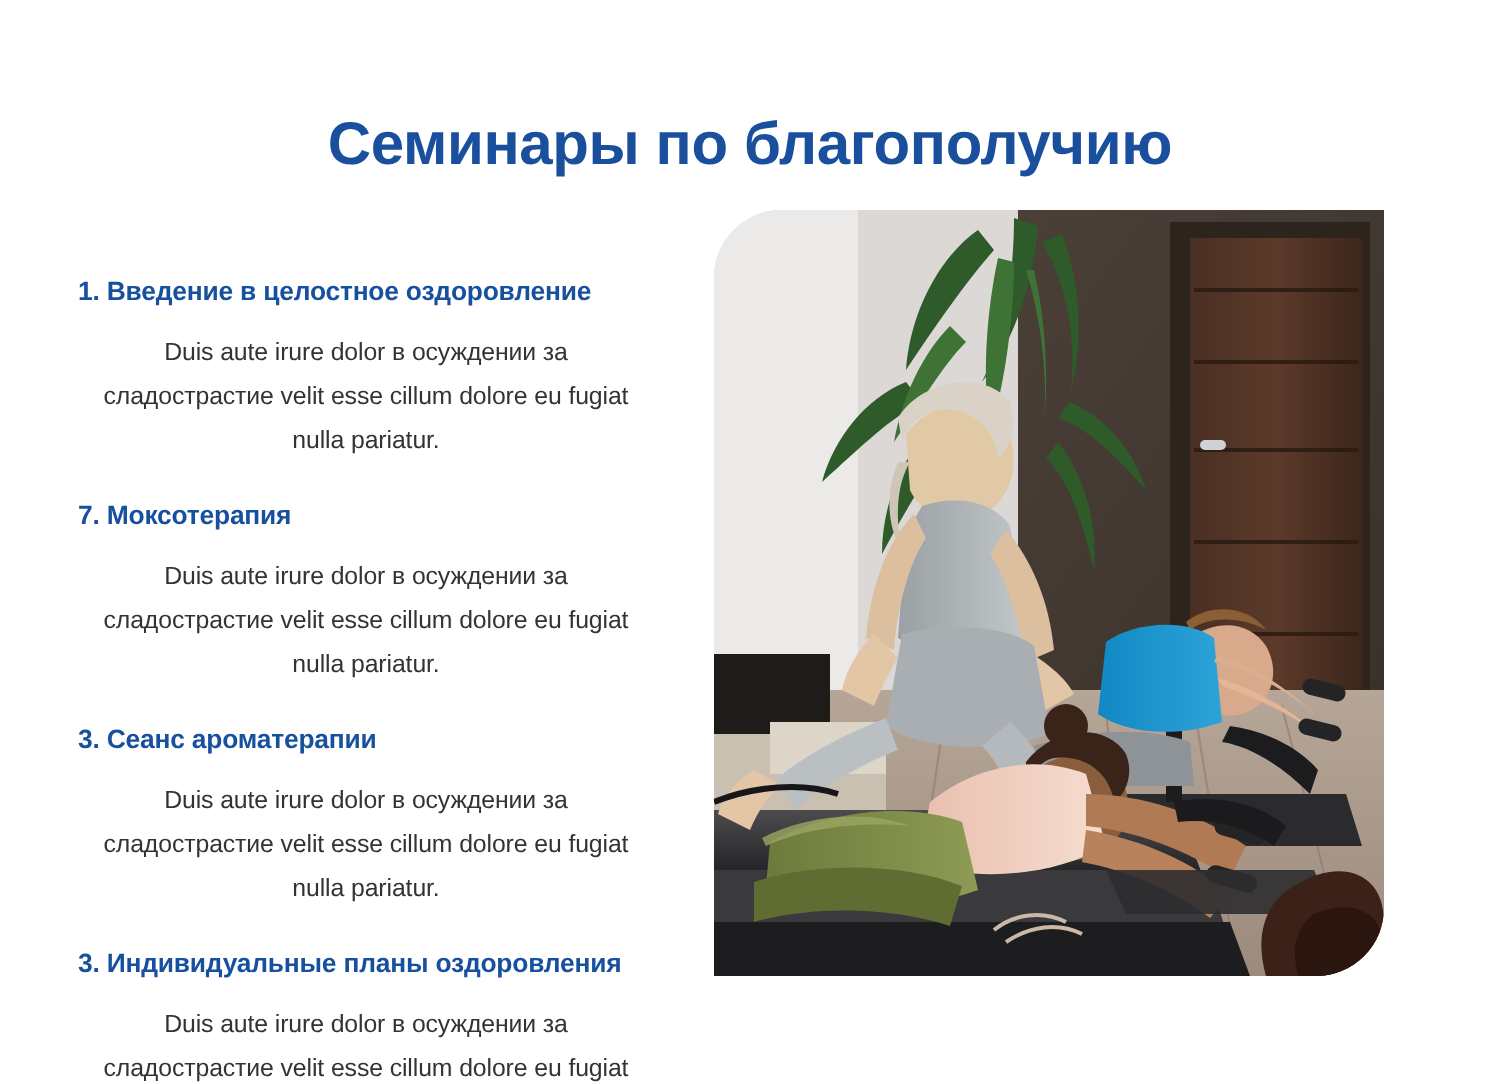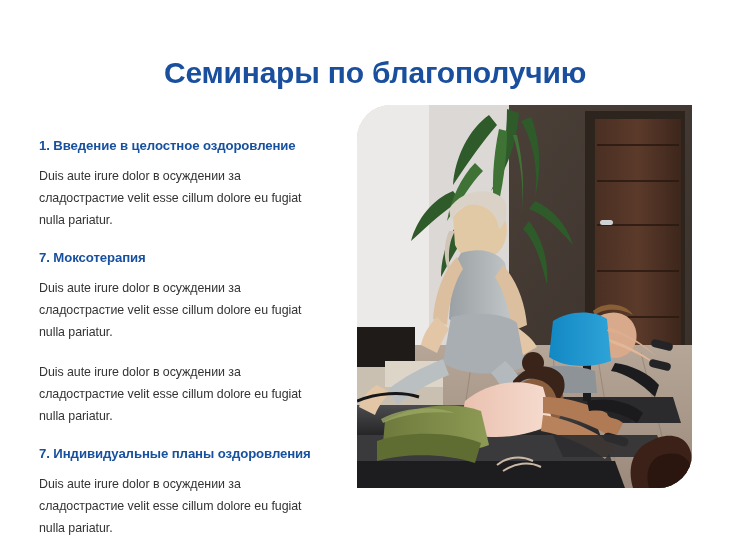--- a/index.html
+++ b/index.html
@@ -58,20 +58,21 @@
     margin: 16px 0 11px 0;
     letter-spacing: -0.1px;
     white-space: nowrap;
   }
   .section-body {
     font-size: 12.4px;
     color: #333333;
     line-height: 22px;
     margin: 0 0 18px 0;
     letter-spacing: -0.05px;
+    text-align: center;
   }
 
   
   .media-frame {
     position: absolute;
     left: 357px;
     top: 105px;
     width: 335px;
     height: 383px;
     border-radius: 34px 0 34px 0;
@@ -99,25 +100,26 @@
       <h2 class="section-heading">1. Введение в целостное оздоровление</h2>
       <p class="section-body">Duis aute irure dolor в осуждении за сладострастие velit esse cillum dolore eu fugiat nulla pariatur.</p>
     </div>
 
     <div class="section">
       <h2 class="section-heading">7. Моксотерапия</h2>
       <p class="section-body">Duis aute irure dolor в осуждении за сладострастие velit esse cillum dolore eu fugiat nulla pariatur.</p>
     </div>
 
     <div class="section">
-      <p class="section-body">Duis aute irure dolor в осуждении за сладострастие velit esse cillum dolore eu fugiat nulla pariatur.</p>
-    </div>
-
-    <div class="section">
-      <h2 class="section-heading">7. Индивидуальные планы оздоровления</h2>
+      <h2 class="section-heading">3. Сеанс ароматерапии</h2>
+      <p class="section-body">Duis aute irure dolor в осуждении за сладострастие velit esse cillum dolore eu fugiat nulla pariatur.</p>
+    </div>
+
+    <div class="section">
+      <h2 class="section-heading">3. Индивидуальные планы оздоровления</h2>
       <p class="section-body">Duis aute irure dolor в осуждении за сладострастие velit esse cillum dolore eu fugiat nulla pariatur.</p>
     </div>
 
   </div>
 
   <div class="media-frame">
     <svg class="photo" viewBox="0 0 335 383" preserveAspectRatio="xMidYMid slice">
       <defs>
         <linearGradient id="wallLeft" x1="0" y1="0" x2="0" y2="1">
           <stop offset="0" stop-color="#e6e3e2"></stop>

